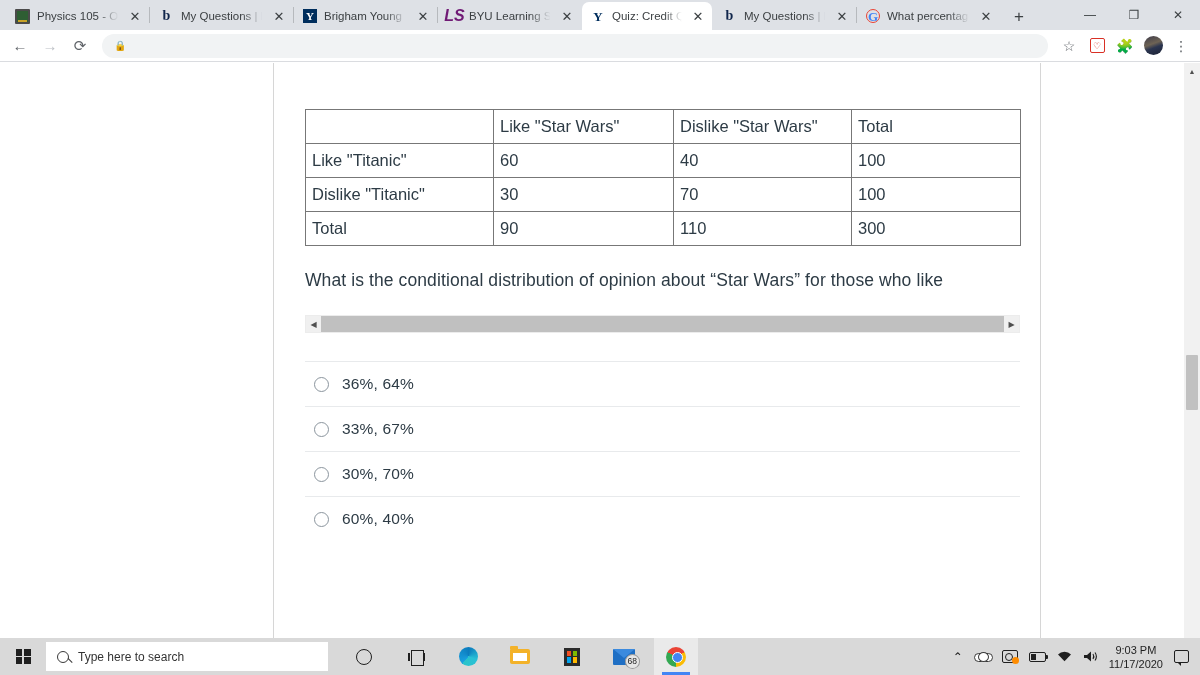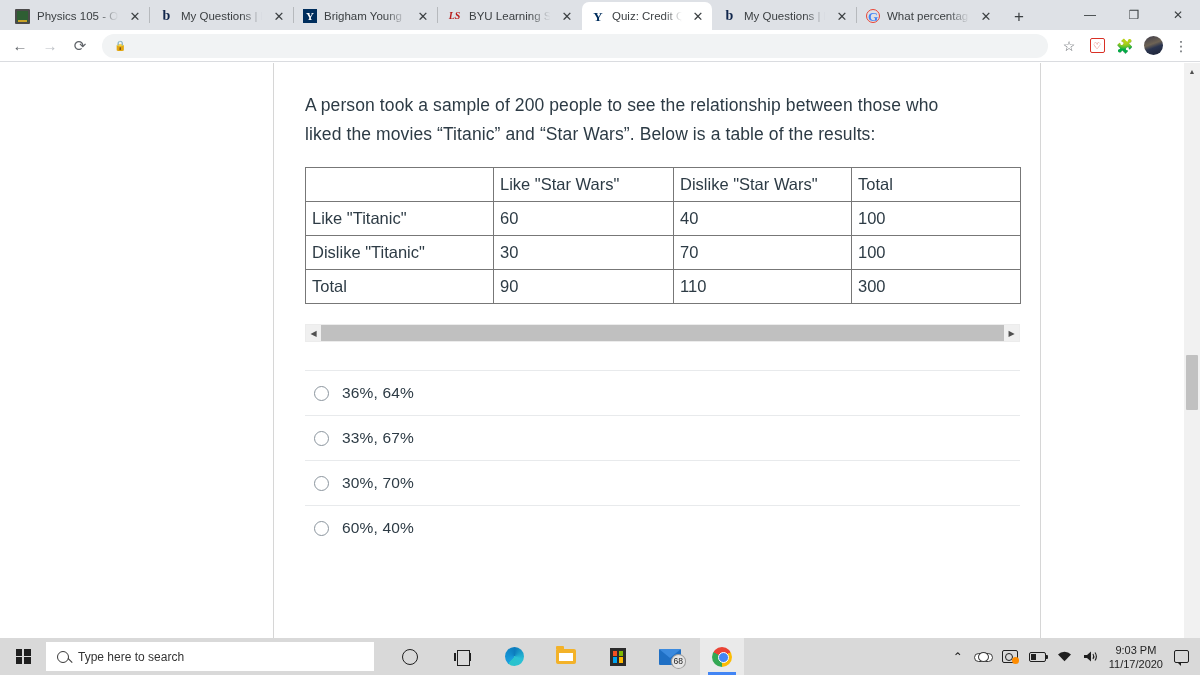--- a/index.html
+++ b/index.html
@@ -46,21 +46,21 @@
   .fav-physics::after {
     content:""; position:absolute; left:1px; right:1px; bottom:0; height:2px;
     background:#c9a227;
   }
   .fav-b { color: #10264c; font-family: "Liberation Serif", serif; font-size: 14px; font-weight: bold;}
   .fav-y {
     background: #002e5d; color:#fff; font-family:"Liberation Serif", serif;
     font-size: 11px; width:14px; height:14px;
   }
   .fav-y.plain { background: transparent; color:#002e5d; font-size: 13px; }
-  .fav-ls { color: #b91c1c; font-family: Liberation Serif, serif; font-size: 10px; font-style: italic;}
+  .fav-ls { color: #701a75; font-family: Liberation Sans, sans-serif; font-size: 16px; font-style: italic;}
   .fav-g {
     border-radius: 50%; font-family: "Liberation Serif", serif;
     color: #4285f4; font-size: 13px; font-weight: bold;
     border: 1.5px solid #ea4335; width:14px; height:14px;
   }
   .tab-title {
     flex: 1 1 auto; white-space: nowrap; overflow: hidden;
     font-size: 11.5px;
     -webkit-mask-image: linear-gradient(to right, #000 72%, transparent 97%);
             mask-image: linear-gradient(to right, #000 72%, transparent 97%);
@@ -203,21 +203,21 @@
     width: 46px; height: 37px; display:flex;
     align-items:center; justify-content:center;
   }
   .winlogo {
     width: 15px; height: 15px;
     display: grid; grid-template-columns: 1fr 1fr; grid-template-rows: 1fr 1fr;
     gap: 1.6px;
   }
   .winlogo i { background: #1f1f1f; display:block; }
   .searchbox {
-    width: 328px; height: 29px; background: #fff;
+    width: 282px; height: 29px; background: #fff;
     display:flex; align-items:center; gap: 9px; padding-left: 11px;
     font-size: 12px; color: #333;
   }
   .mag {
     width: 12px; height: 12px; border: 1.4px solid #3a3a3a;
     border-radius: 50%; position: relative; flex:0 0 auto;
   }
   .mag::after {
     content:""; position:absolute; width: 6px; height: 1.4px;
     background:#3a3a3a; transform: rotate(45deg);
@@ -433,24 +433,20 @@
       <span class="avatar"></span>
     </div>
     <div class="tb-icon">⋮</div>
   </div>
 
   <div class="viewport">
 
     <div class="page-frame">
       <div class="q-content">
 
-        <div class="qtext">
-          <div>A person took a sample of 200 people to see the relationship between those who</div>
-          <div>liked the movies “Titanic” and “Star Wars”. Below is a table of the results:</div>
-        </div>
 
         <table class="results">
           <colgroup>
               <col class="c0">
               <col class="c1">
               <col class="c2">
               <col class="c3">
             </colgroup>
           <tbody>
             <tr>
@@ -474,20 +470,21 @@
             <tr>
               <td>Total</td>
               <td>90</td>
               <td>110</td>
               <td>300</td>
             </tr>
           </tbody>
         </table>
 
         <div class="qtext second">
+          <div>What is the conditional distribution of  opinion about “Star Wars”  for those who like</div>
         </div>
 
         <div class="hscroll">
           <div class="hs-arrow">◀</div>
           <div class="hs-track">
             <div class="hs-thumb"></div>
           </div>
           <div class="hs-arrow">▶</div>
         </div>
 

